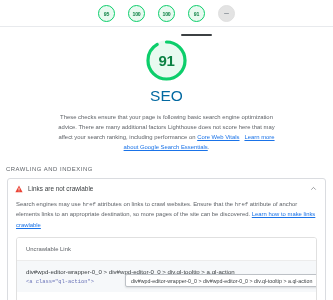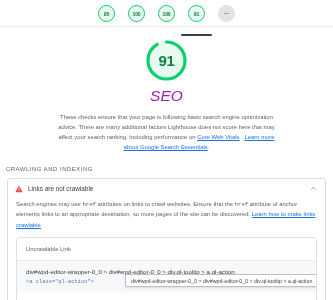--- a/index.html
+++ b/index.html
@@ -88,23 +88,22 @@
   .biggauge .val {
     position: relative;
     font-size: 15px;
     font-weight: bold;
     color: #0b8043;
     letter-spacing: -0.3px;
   }
   .hero-title {
     margin-top: 5px;
     font-size: 15.5px;
-    color: #a21caf;
+    color: #0369a1;
     letter-spacing: 0.1px;
-    font-style: italic;
   }
   .hero-desc {
     margin-top: 7px;
     width: 224px;
     text-align: center;
     font-size: 5.9px;
     line-height: 1.72;
     color: #5f6368;
   }
   .hero-desc a, .audit-desc a {

